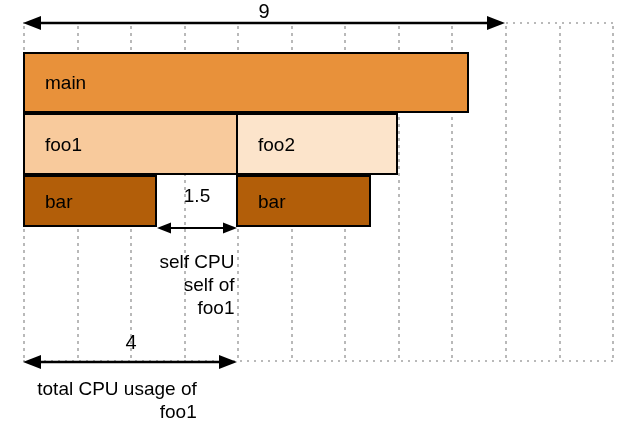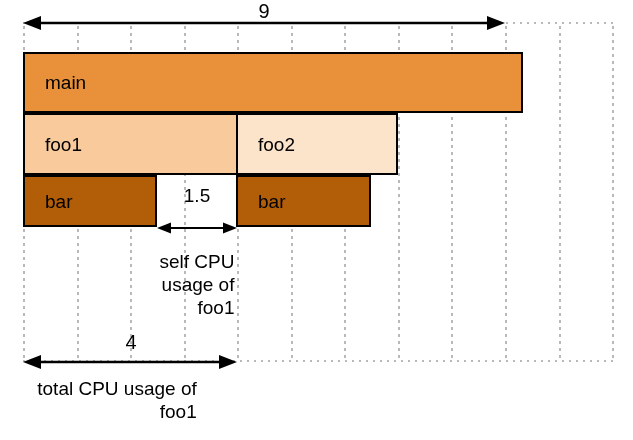--- a/index.html
+++ b/index.html
@@ -45,21 +45,21 @@
       <div class="vline" style="left: 344.36px; background: repeating-linear-gradient(rgb(185, 185, 185) 0px, rgb(185, 185, 185) 3px, transparent 3px, transparent 7px);"></div>
       <div class="vline" style="left: 397.92px; background: repeating-linear-gradient(rgb(185, 185, 185) 0px, rgb(185, 185, 185) 3px, transparent 3px, transparent 7px);"></div>
       <div class="vline" style="left: 451.48px; background: repeating-linear-gradient(rgb(185, 185, 185) 0px, rgb(185, 185, 185) 3px, transparent 3px, transparent 7px);"></div>
       <div class="vline" style="left: 505.04px; background: repeating-linear-gradient(rgb(185, 185, 185) 0px, rgb(185, 185, 185) 3px, transparent 3px, transparent 7px);"></div>
       <div class="vline" style="left: 558.6px; background: repeating-linear-gradient(rgb(185, 185, 185) 0px, rgb(185, 185, 185) 3px, transparent 3px, transparent 7px);"></div>
       <div class="vline" style="left: 612.16px; background: repeating-linear-gradient(rgb(185, 185, 185) 0px, rgb(185, 185, 185) 3px, transparent 3px, transparent 7px);"></div>
     </div>
   <div class="hline" style="top:22px"></div>
   <div class="hline" style="top:360px"></div>
 
-  <div class="frame" style="left: 23px; top: 52px; width: 500px; height: 61px; background: rgb(232, 145, 58);">
+  <div class="frame" style="left: 23px; top: 52px; width: 446px; height: 61px; background: rgb(232, 145, 58);">
     <span>main</span>
   </div>
   <div class="frame" style="left: 23px; top: 113px; width: 215px; height: 62px; background: rgb(248, 202, 156);">
     <span>foo1</span>
   </div>
   <div class="frame" style="left: 236px; top: 113px; width: 162px; height: 62px; background: rgb(252, 228, 203); text-align: right;">
     <span>foo2</span>
   </div>
   <div class="frame" style="left: 23px; top: 175px; width: 134px; height: 52px; color: rgb(0, 0, 0); background: rgb(178, 94, 9);">
     <span>bar</span>
@@ -88,21 +88,21 @@
       <polygon points="237,362 219,355 219,369" fill="#000"></polygon>
     </g>
   </svg>
 
   <div class="dim-label" style="left:264px;top:1px">9</div>
   <div class="dim-label" style="left:197px;top:186px;font-size:19px">1.5</div>
   <div class="dim-label" style="left:131px;top:332px">4</div>
 
   <div class="caption" style="left:197px;top:250px">
     <div>self CPU</div>
-    <div>usage of</div>
+    <div>self of</div>
     <div>foo1</div>
   </div>
   <div class="caption" style="left:117px;top:377px">
     <div>total CPU usage of</div>
     <div>foo1</div>
   </div>
 
 </div>
 
 </body></html>

